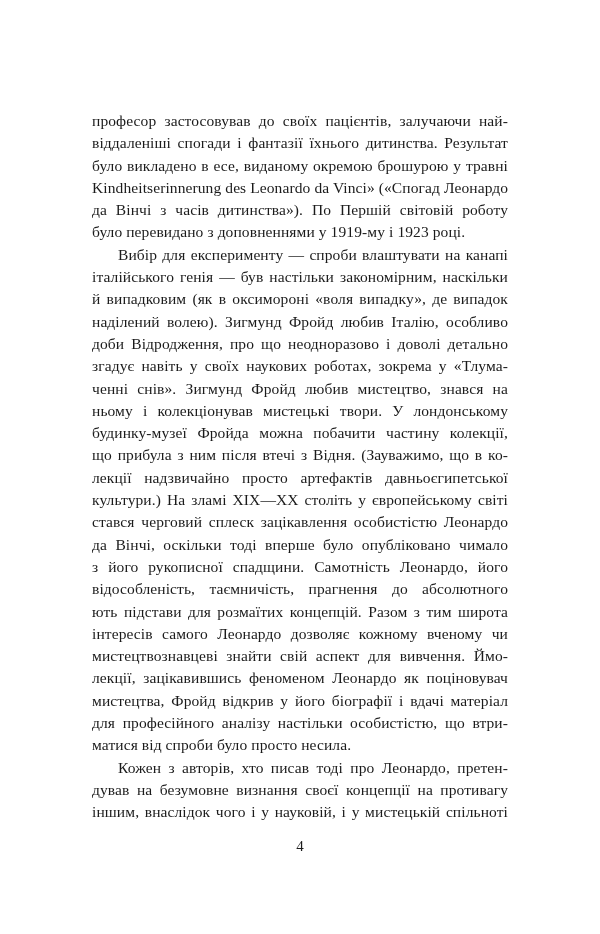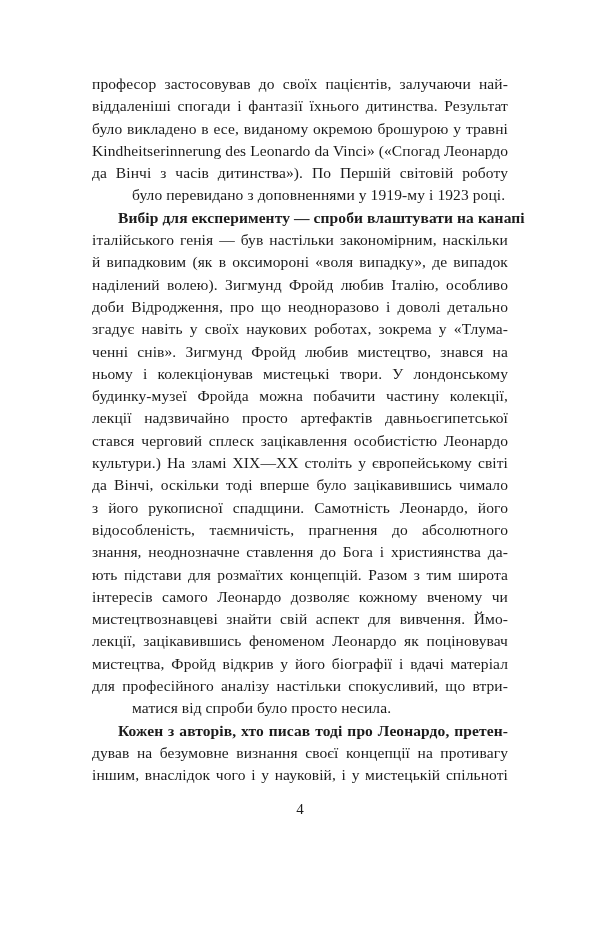--- a/index.html
+++ b/index.html
@@ -11,42 +11,40 @@
     width: 600px;
     height: 934px;
     font-family: "Liberation Serif", "DejaVu Serif", serif;
     color: #1b1b1b;
     overflow: hidden;
   }
   .page {
     box-sizing: border-box;
     width: 600px;
     height: 934px;
-    padding-top: 73px;
+    padding-top: 110px;
   }
   .text-block {
     width: 416px;
     margin: 0 auto;
     font-size: 15.5px;
     line-height: 22.3px;
     letter-spacing: 0.1px;
   }
   .line {
     text-align: justify;
     text-align-last: justify;
     white-space: nowrap;
     overflow: visible;
   }
   .line.last {
     text-align-last: left;
-    margin-left: 40px;
   }
   .line.indent {
     text-indent: 26px;
-    font-weight: bold;
   }
   .page-number {
     margin-top: 14px;
     text-align: center;
     font-size: 15px;
     color: #1b1b1b;
   }
 </style>
 </head>
 <body>
@@ -61,32 +59,32 @@
       <div class="line last">було перевидано з доповненнями у 1919-му і 1923 році.</div>
       <div class="line indent">Вибір для експерименту — спроби влаштувати на канапі</div>
       <div class="line">італійського генія — був настільки закономірним, наскільки</div>
       <div class="line">й випадковим (як в оксимороні «воля випадку», де випадок</div>
       <div class="line">наділений волею). Зигмунд Фройд любив Італію, особливо</div>
       <div class="line">доби Відродження, про що неодноразово і доволі детально</div>
       <div class="line">згадує навіть у своїх наукових роботах, зокрема у «Тлума-</div>
       <div class="line">ченні снів». Зигмунд Фройд любив мистецтво, знався на</div>
       <div class="line">ньому і колекціонував мистецькі твори. У лондонському</div>
       <div class="line">будинку-музеї Фройда можна побачити частину колекції,</div>
+      <div class="line">що прибула з ним після втечі з Відня. (Зауважимо, що в ко-</div>
       <div class="line">лекції надзвичайно просто артефактів давньоєгипетської</div>
+      <div class="line">культури.) На зламі XIX—XX століть у європейському світі</div>
       <div class="line">стався черговий сплеск зацікавлення особистістю Леонардо</div>
-      <div class="line">культури.) На зламі XIX—XX століть у європейському світі</div>
-      <div class="line">да Вінчі, оскільки тоді вперше було зацікавившись чимало</div>
+      <div class="line">да Вінчі, оскільки тоді вперше було опубліковано чимало</div>
       <div class="line">з його рукописної спадщини. Самотність Леонардо, його</div>
       <div class="line">відособленість, таємничість, прагнення до абсолютного</div>
-      <div class="line">знання, неоднозначне ставлення до Бога і християнства да-</div>
       <div class="line">ють підстави для розмаїтих концепцій. Разом з тим широта</div>
       <div class="line">інтересів самого Леонардо дозволяє кожному вченому чи</div>
       <div class="line">мистецтвознавцеві знайти свій аспект для вивчення. Ймо-</div>
       <div class="line">лекції, зацікавившись феноменом Леонардо як поціновувач</div>
       <div class="line">мистецтва, Фройд відкрив у його біографії і вдачі матеріал</div>
-      <div class="line">для професійного аналізу настільки спокусливий, що втри-</div>
+      <div class="line">для професійного аналізу настільки особистістю, що втри-</div>
       <div class="line last">матися від спроби було просто несила.</div>
       <div class="line indent">Кожен з авторів, хто писав тоді про Леонардо, претен-</div>
       <div class="line">дував на безумовне визнання своєї концепції на противагу</div>
       <div class="line">іншим, внаслідок чого і у науковій, і у мистецькій спільноті</div>
     </div>
   <div class="page-number">4</div>
 </div>
 
 </body></html>

